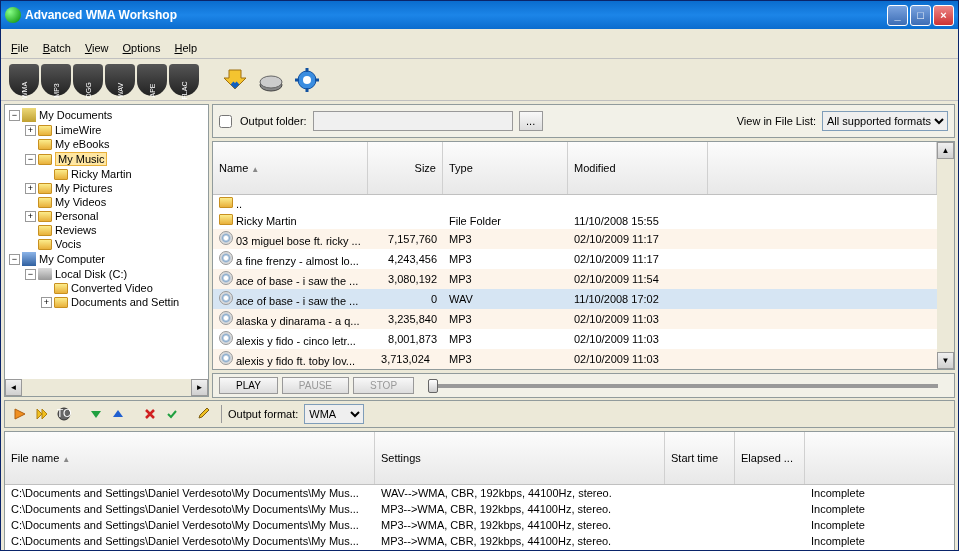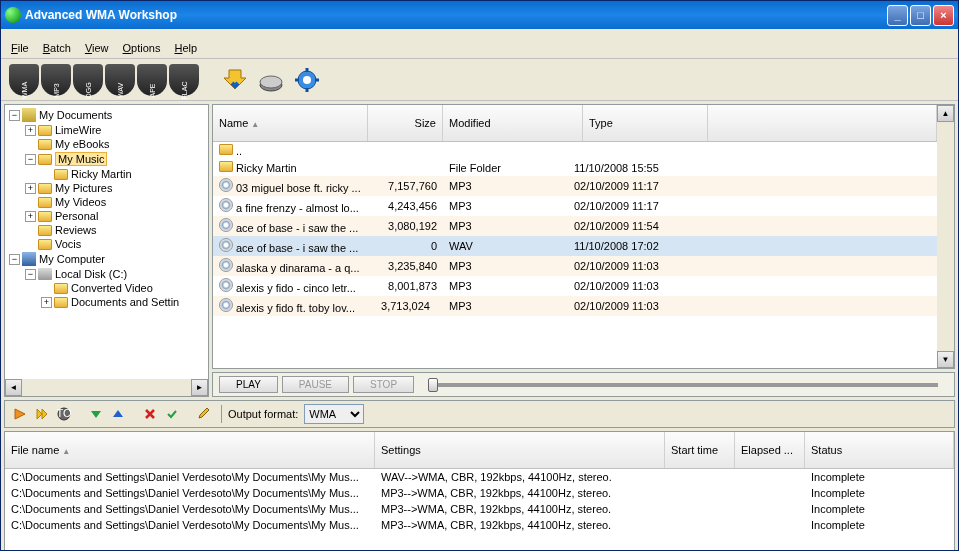--- a/index.html
+++ b/index.html
@@ -32,21 +32,21 @@
 .sbtn { width: 17px; height: 17px; background: linear-gradient(#f0f0f0, #d0d0d0); border: 1px solid #999; display: flex; align-items: center; justify-content: center; cursor: pointer; font-size: 8px; }
 .rightpanel { flex: 1; display: flex; flex-direction: column; margin: 3px 3px 3px 0; }
 .outputrow { background: #f2f1e8; border: 1px solid #919b9c; padding: 6px; display: flex; align-items: center; gap: 6px; margin-bottom: 3px; }
 .outputrow input[type=checkbox] { margin-right: 2px; }
 .outputrow .pathbox { flex: 0 0 200px; height: 20px; border: 1px solid #999; background: #f0f0f0; }
 .dotbtn { width: 24px; height: 20px; border: 1px solid #999; background: linear-gradient(#f8f8f8, #ddd); cursor: pointer; }
 .outputrow .gap { flex: 1; }
 .outputrow select { border: 1px solid #7f9db9; height: 20px; }
 .filelist { flex: 1; border: 1px solid #919b9c; background: white; display: flex; flex-direction: column; }
 .listhead { display: flex; background: linear-gradient(#fcfcfc, #e8e8e8); border-bottom: 1px solid #c0c0c0; }
-.listhead .col { padding: 12px 6px; border-right: 1px solid #d0d0d0; cursor: pointer; }
+.listhead .col { padding: 20px 6px; border-right: 1px solid #d0d0d0; cursor: pointer; }
 .listbody { flex: 1; overflow: auto; }
 .row { display: flex; padding: 1px 0; align-items: center; }
 .row .c { padding: 1px 6px; white-space: nowrap; overflow: hidden; text-overflow: ellipsis; }
 .row.sel { background: #d6e5f3; }
 .row.alt { background: #fdf4ea; }
 .cd-icon { width: 14px; height: 14px; border-radius: 50%; background: radial-gradient(circle, #fff 20%, #8ac 40%, #ddd 60%); display: inline-block; margin-right: 3px; border: 1px solid #999; }
 .vscroll { width: 17px; background: #ece9d8; display: flex; flex-direction: column; }
 .vscroll .track { flex: 1; background: #ece9d8; }
 .playrow { background: #f2f1e8; border: 1px solid #919b9c; padding: 3px 6px; display: flex; align-items: center; gap: 4px; margin-top: 3px; }
 .playbtn { padding: 2px 16px; background: linear-gradient(#f8f8f8, #ddd); border: 1px solid #999; cursor: pointer; font-size: 10px; }
@@ -205,28 +205,37 @@
           <span class="label">Documents and Settin</span>
         </div>
       </div>
     <div class="tree-hscroll">
       <div class="sbtn">◄</div>
       <div style="flex:1;background:#ece9d8"></div>
       <div class="sbtn">►</div>
     </div>
   </div>
   <div class="rightpanel">
+    <div class="outputrow">
+      <input type="checkbox" style="">
+      <span>Output folder:</span>
+      <div class="pathbox"></div>
+      <button class="dotbtn">...</button>
+      <div class="gap"></div>
+      <span>View in File List:</span>
+      <select><option>All supported formats</option></select>
+    </div>
     <div class="filelist">
       <div style="display:flex;flex:1">
         <div style="flex:1;display:flex;flex-direction:column">
           <div class="listhead">
             <div class="col" style="width:155px"><span>Name</span><span class="sort-arrow">▲</span></div>
             <div class="col" style="width:75px;text-align:right">Size</div>
+            <div class="col" style="width:125px">Type</div>
             <div class="col" style="width:140px">Modified</div>
-            <div class="col" style="width:125px">Type</div>
             <div class="col" style="flex:1"></div>
           </div>
           <div class="listbody" id="filelist">
               <div class="row">
                 <div class="c" style="width:155px"><span class="folder-icon"></span>..</div>
                 <div class="c" style="width:75px;text-align:right"></div>
                 <div class="c" style="width:125px"></div>
                 <div class="c" style="width:140px"></div>
               </div>
               <div class="row">
@@ -347,21 +356,20 @@
   <span>Output format:</span>
   <select style="border:1px solid #7f9db9;height:20px;width:60px"><option>WMA</option></select>
 </div>
 
 <div class="queuepanel">
   <div class="listhead">
     <div class="col" style="width:370px"><span>File name</span><span class="sort-arrow">▲</span></div>
     <div class="col" style="width:290px">Settings</div>
     <div class="col" style="width:70px">Start time</div>
     <div class="col" style="width:70px">Elapsed ...</div>
-    <div class="col" style="flex:1">Status</div>
   </div>
   <div class="queuelist" id="queuelist">
       <div class="row">
         <div class="c" style="width:370px">C:\Documents and Settings\Daniel Verdesoto\My Documents\My Mus...</div>
         <div class="c" style="width:290px">WAV--&gt;WMA, CBR, 192kbps, 44100Hz, stereo.</div>
         <div class="c" style="width:70px"></div>
         <div class="c" style="width:70px"></div>
         <div class="c" style="flex:1">Incomplete</div>
       </div>
       <div class="row">

